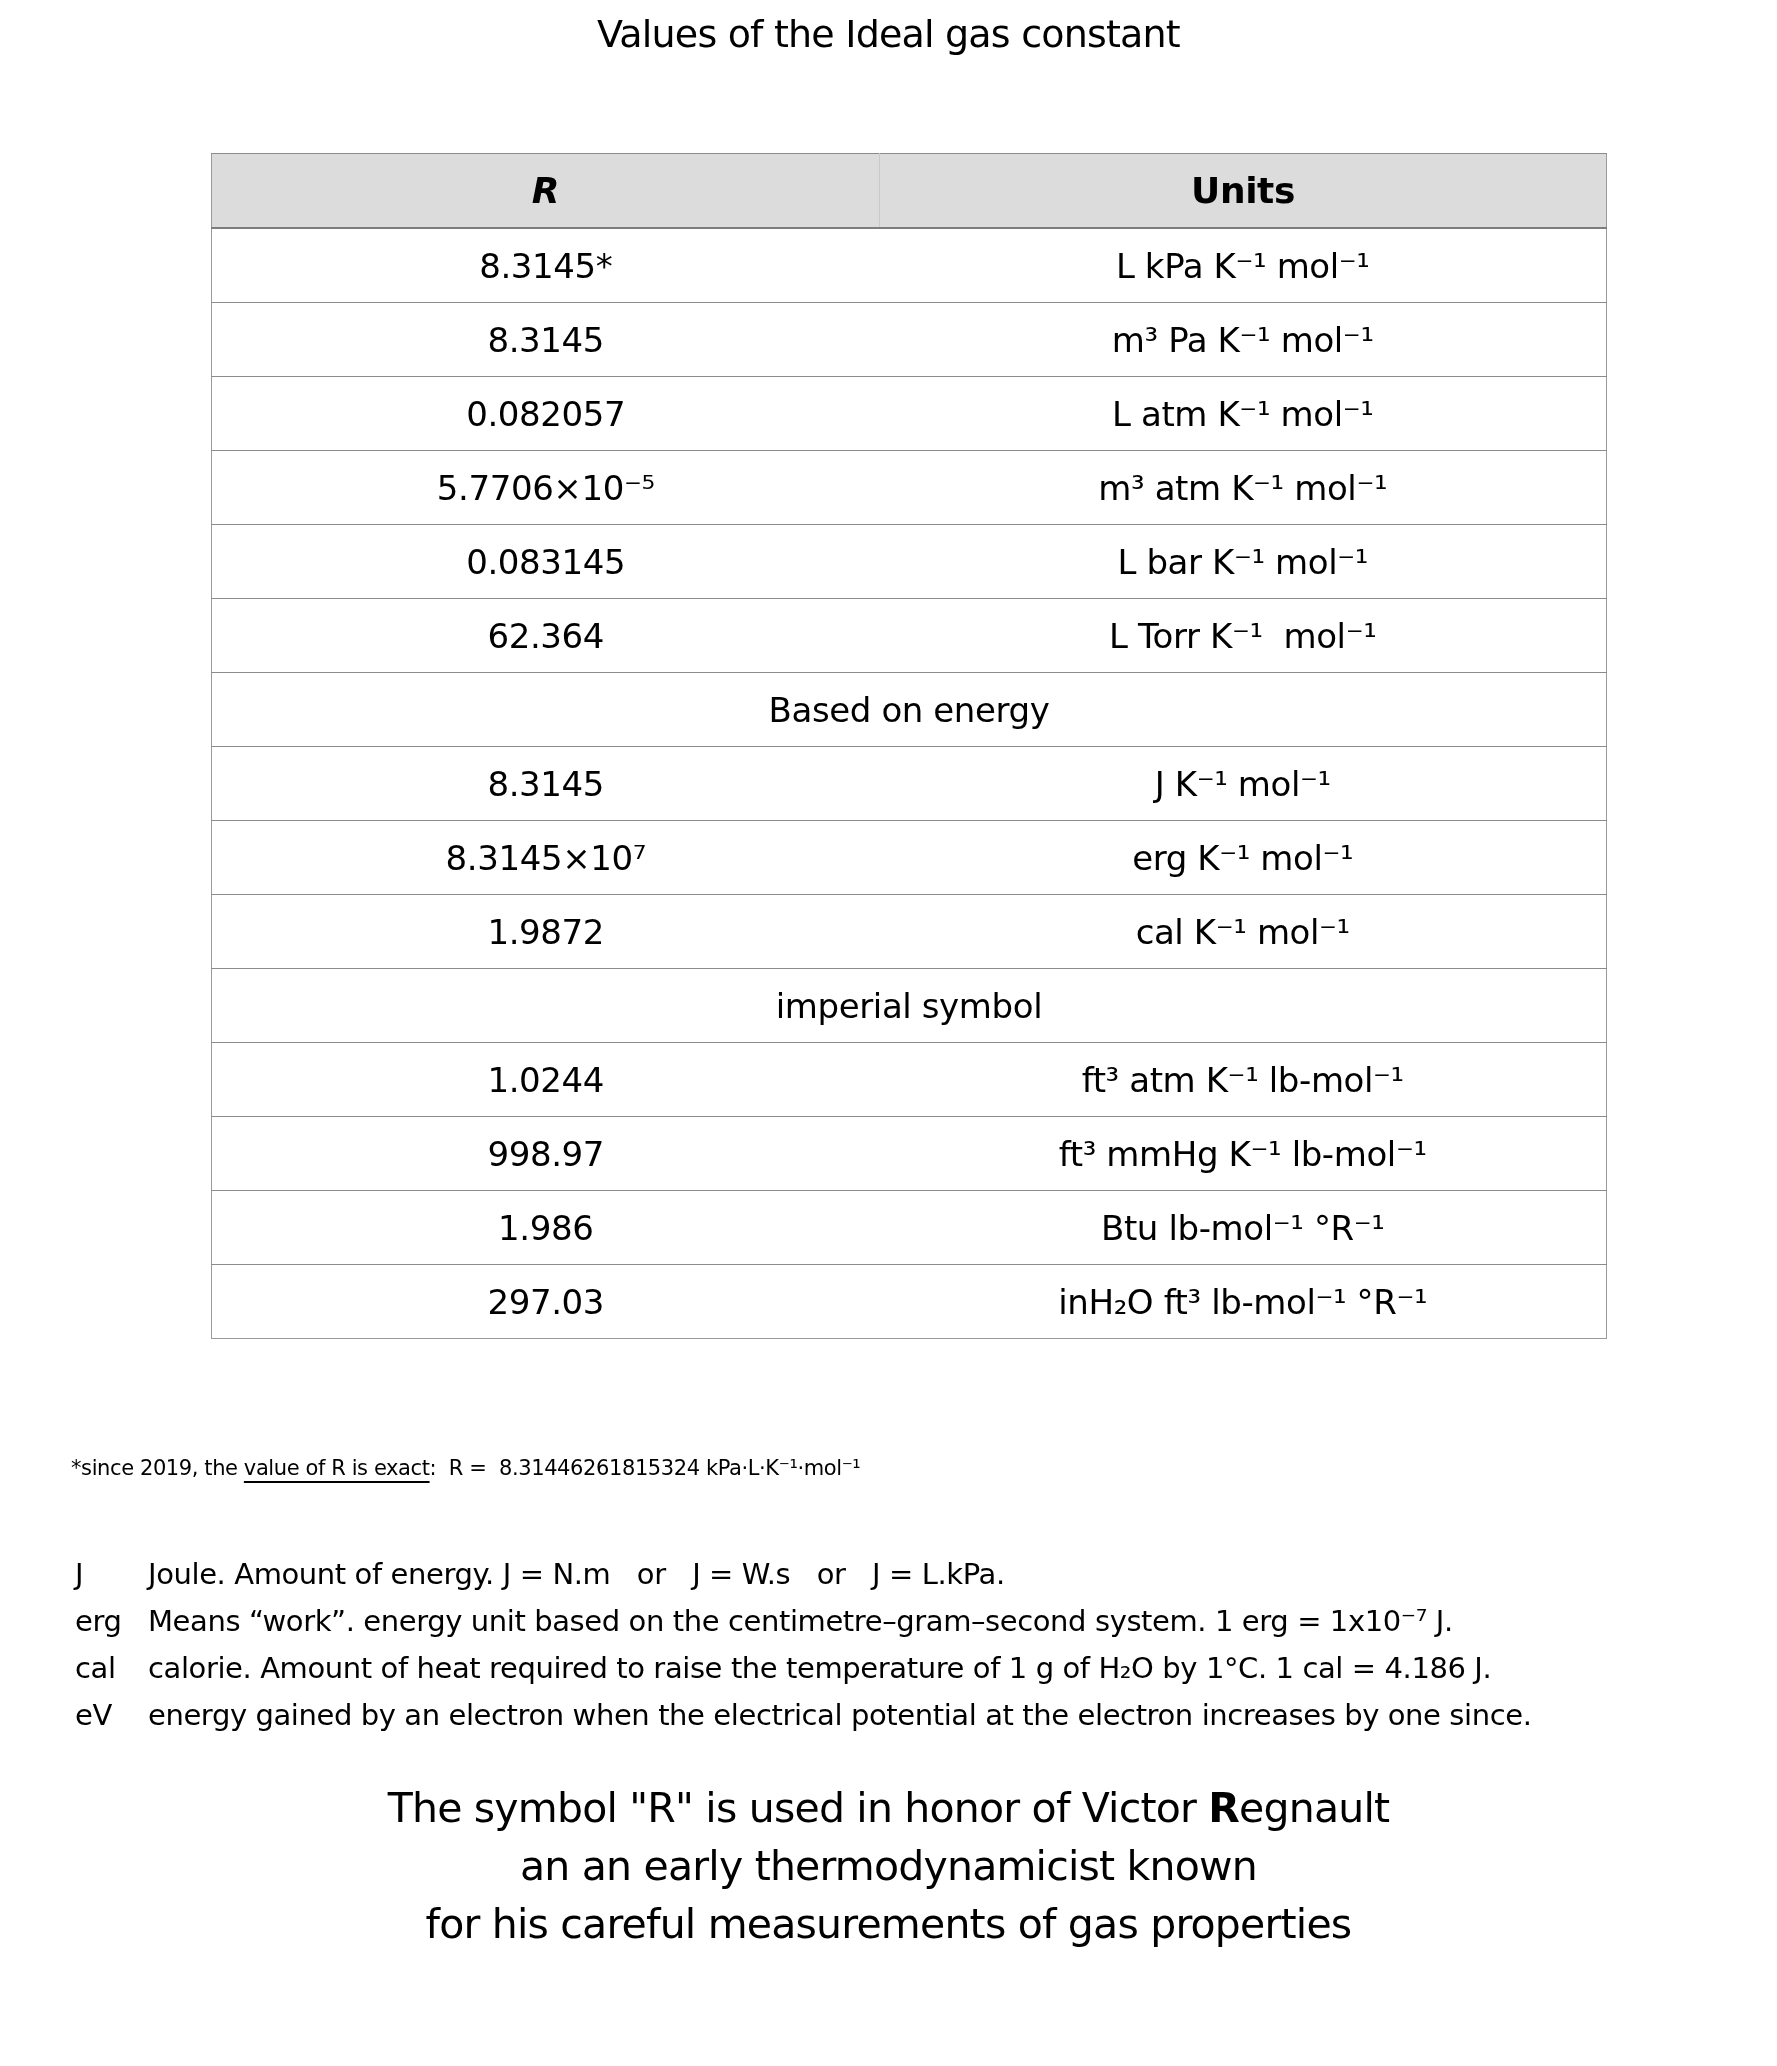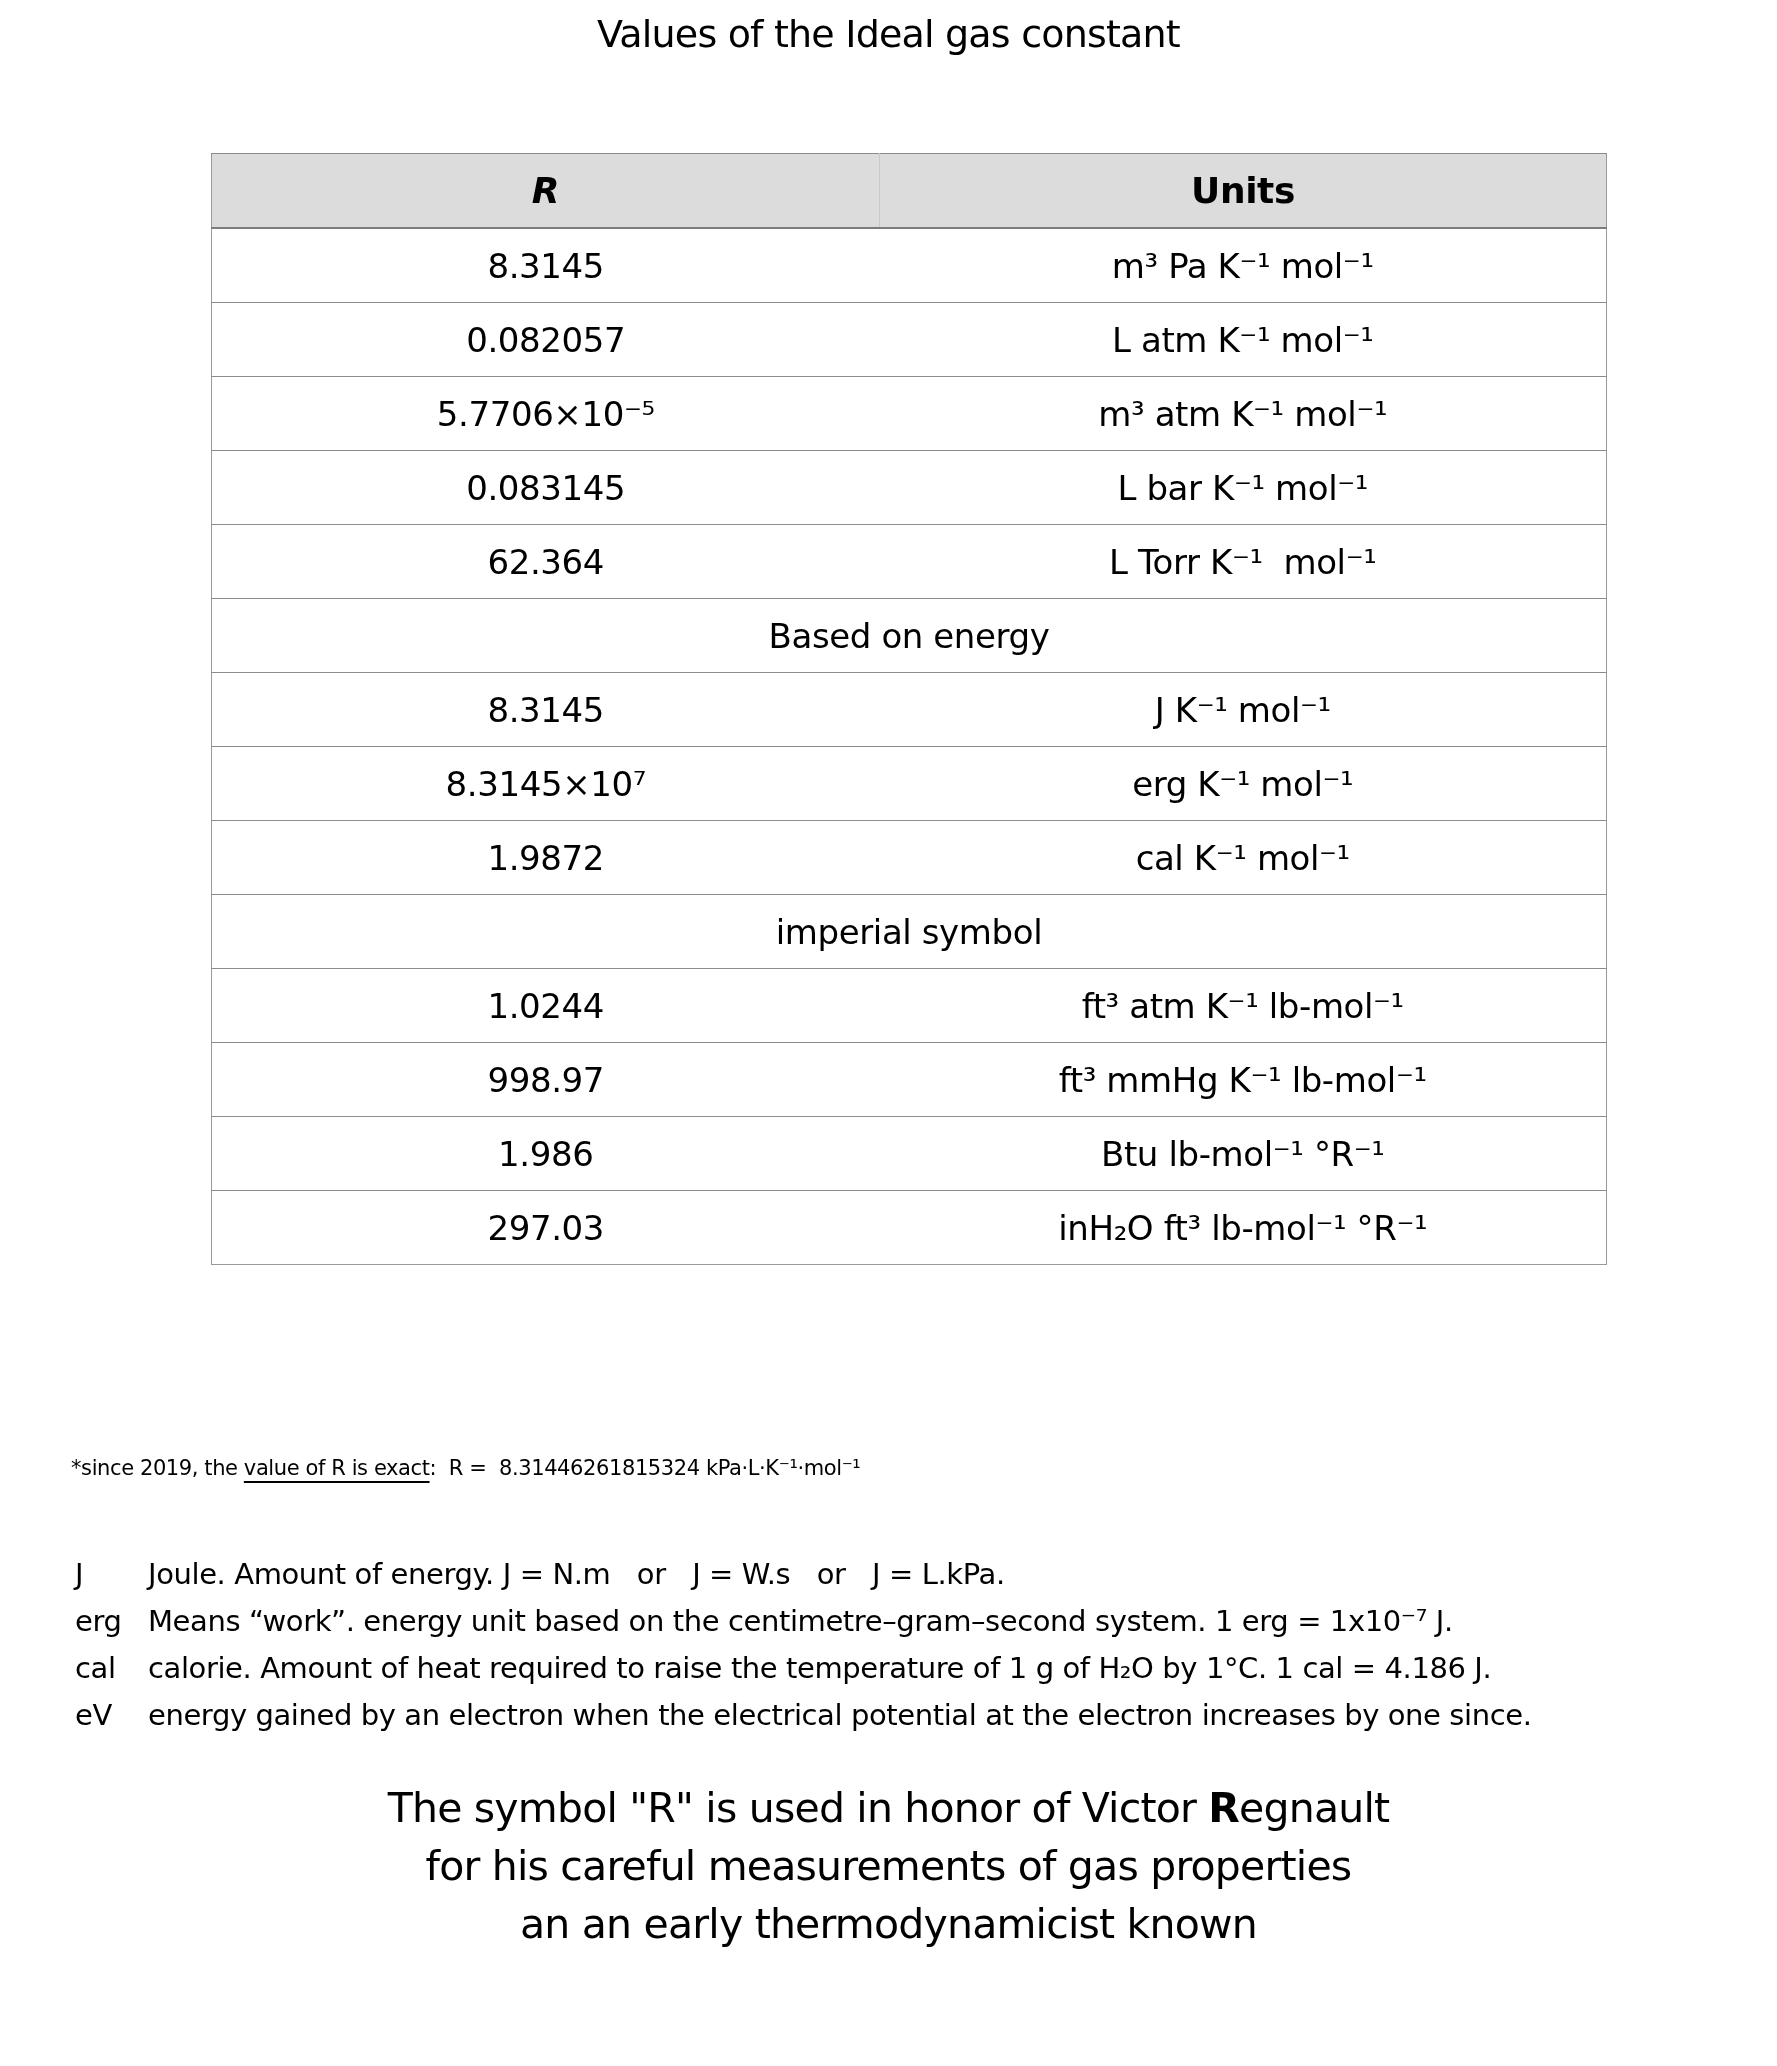--- a/index.html
+++ b/index.html
@@ -111,20 +111,24 @@
         <col class="c2">
       </colgroup>
     <thead>
       <tr>
         <th class="r-head">R</th>
         <th>Units</th>
       </tr>
     </thead>
     <tbody>
       <tr>
+        <td>8.3145*</td>
+        <td>L kPa K⁻¹ mol⁻¹</td>
+      </tr>
+      <tr>
         <td>8.3145</td>
         <td>m³ Pa K⁻¹ mol⁻¹</td>
       </tr>
       <tr>
         <td>0.082057</td>
         <td>L atm K⁻¹ mol⁻¹</td>
       </tr>
       <tr>
         <td>5.7706×10⁻⁵</td>
         <td>m³ atm K⁻¹ mol⁻¹</td>
@@ -190,18 +194,18 @@
       <span class="def-text">calorie. Amount of heat required to raise the temperature of 1 g of H₂O by 1°C. 1 cal = 4.186 J.</span>
     </div>
     <div class="def-row">
       <span class="def-term">eV</span>
       <span class="def-text">energy gained by an electron when the electrical potential at the electron increases by one since.</span>
     </div>
   </div>
 
   <div class="closing">
     <div><span>The symbol "R" is used in honor of Victor </span><span class="b">R</span><span>egnault</span></div>
+    <div>an an early thermodynamicist known</div>
     <div>for his careful measurements of gas properties</div>
-    <div>an an early thermodynamicist known</div>
   </div>
 
 </div>
 
 
 </body></html>

